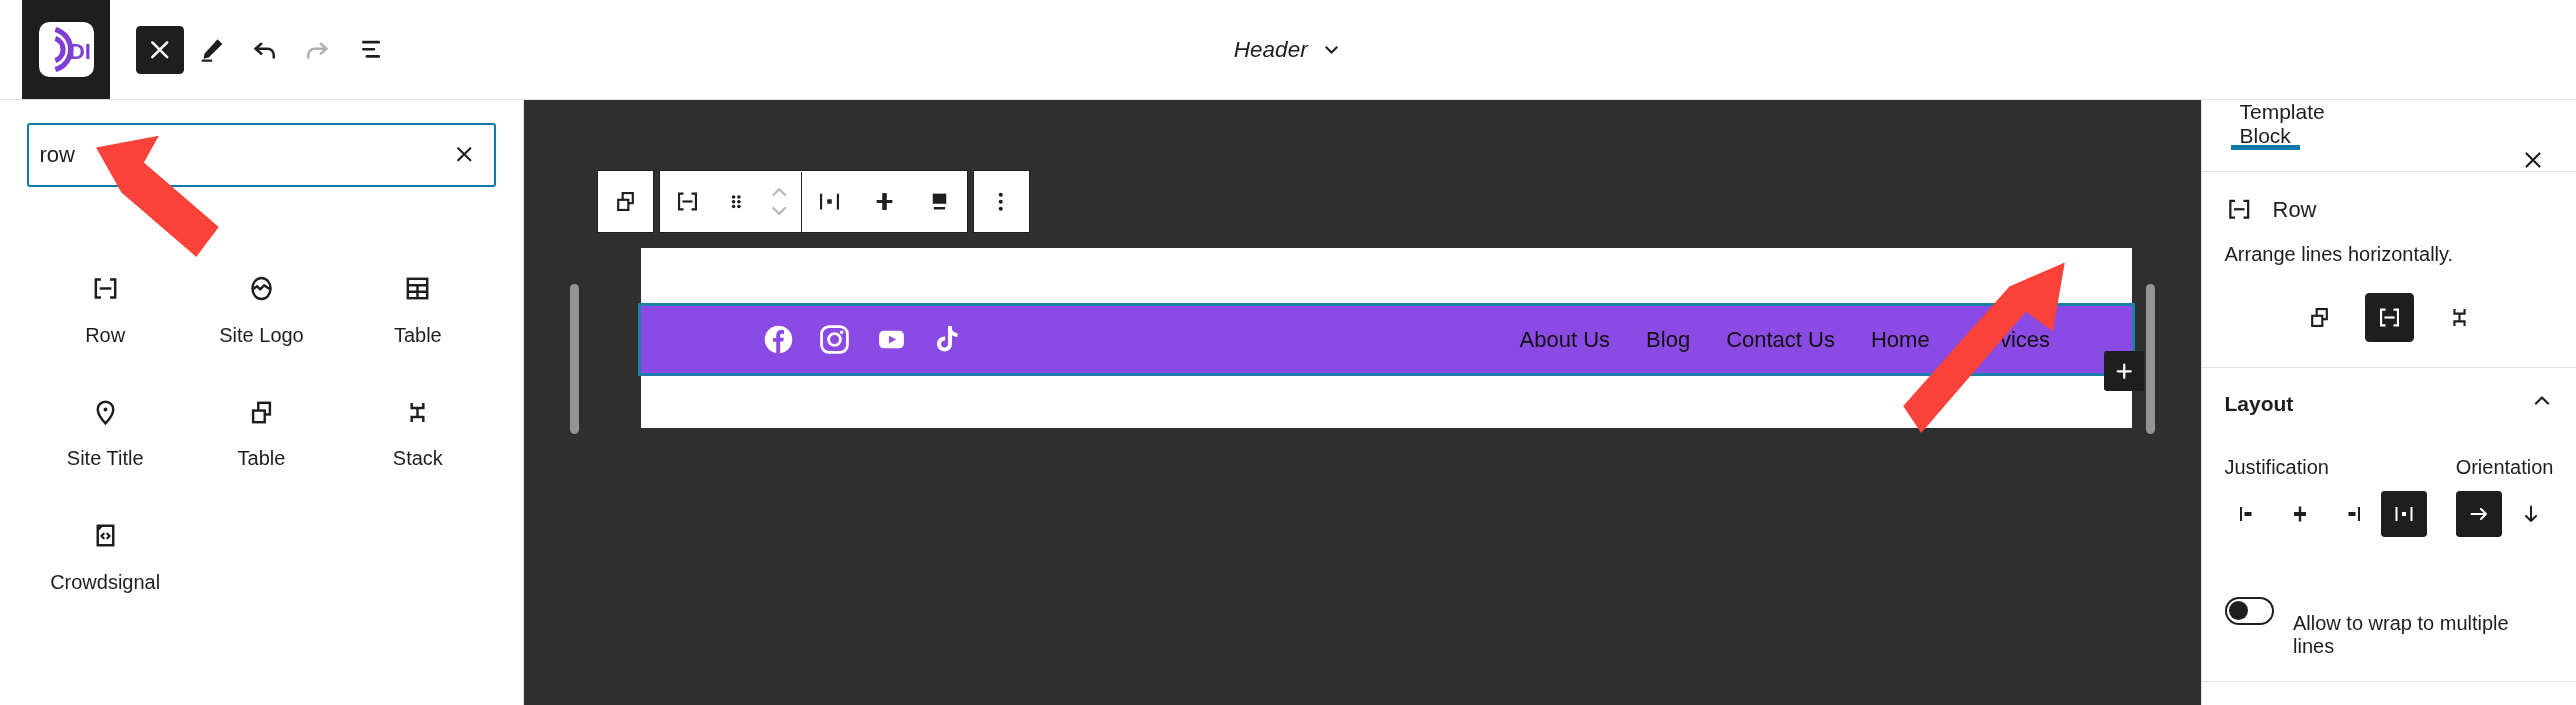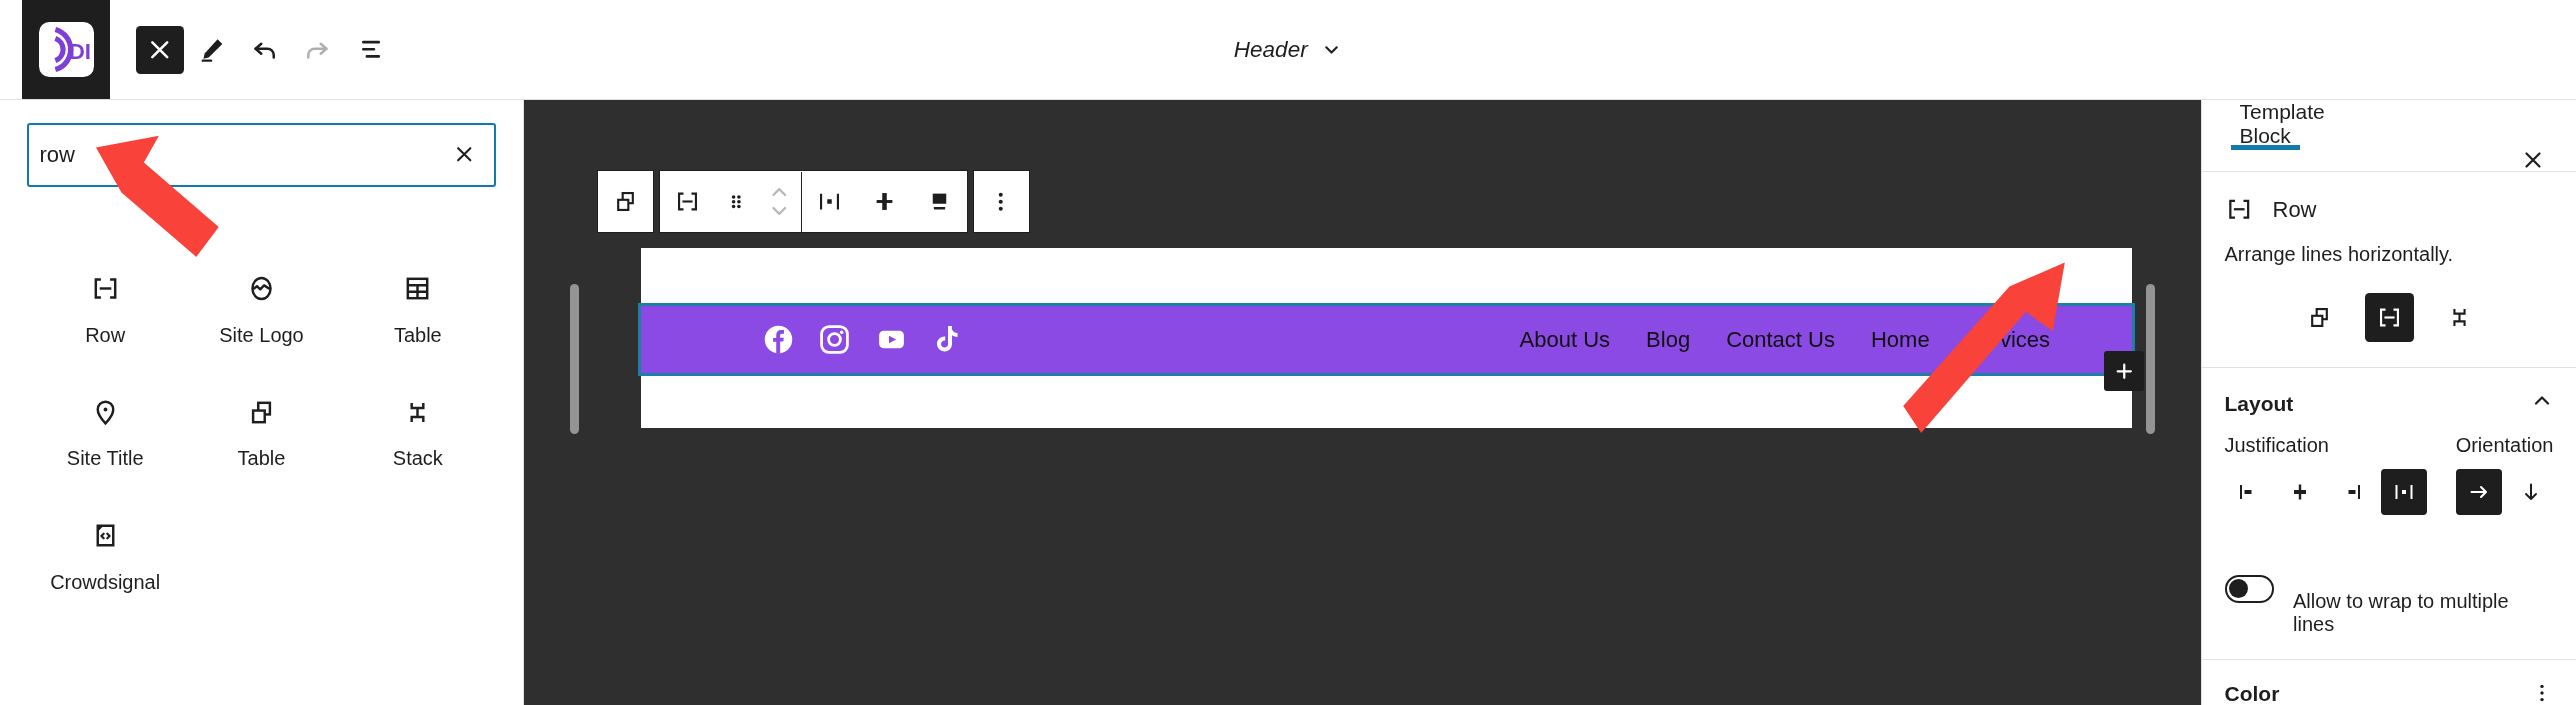--- a/index.html
+++ b/index.html
@@ -158,21 +158,21 @@
   .var-btn {
     width: 49px; height: 49px; border-radius: 4.5px; border: none; background: transparent;
     display: flex; align-items: center; justify-content: center; cursor: pointer;
   }
   .var-btn.sel { background: #1e1e1e; }
   .sb-section { padding: 21px 22.5px 22.5px 22.5px; border-bottom: 1.5px solid #e0e0e0; }
   .sb-section-head {
     display: flex; align-items: flex-end; justify-content: space-between; cursor: pointer;
   }
   .sb-section-title { font-size: 21px; font-weight: bold; color: #1e1e1e; }
-  .sb-rowlabels { display: flex; align-items: center; justify-content: space-between; margin-top: 18px; }
+  .sb-rowlabels { display: flex; align-items: center; justify-content: space-between; margin-top: 40px; }
   .sb-minilabel { font-size: 20px; color: #1e1e1e; }
   .sb-controls { display: flex; align-items: center; justify-content: space-between; margin-top: 12px; }
   .seg-group { display: flex; align-items: center; gap: 6px; }
   .seg-btn {
     width: 46px; height: 46px; border-radius: 3.7px; border: none; background: transparent;
     display: flex; align-items: center; justify-content: center; cursor: pointer;
   }
   .seg-btn.sel { background: #1e1e1e; }
   .toggle-row { display: flex; align-items: center; gap: 19.5px; margin-top: 27px; }
   .toggle {

